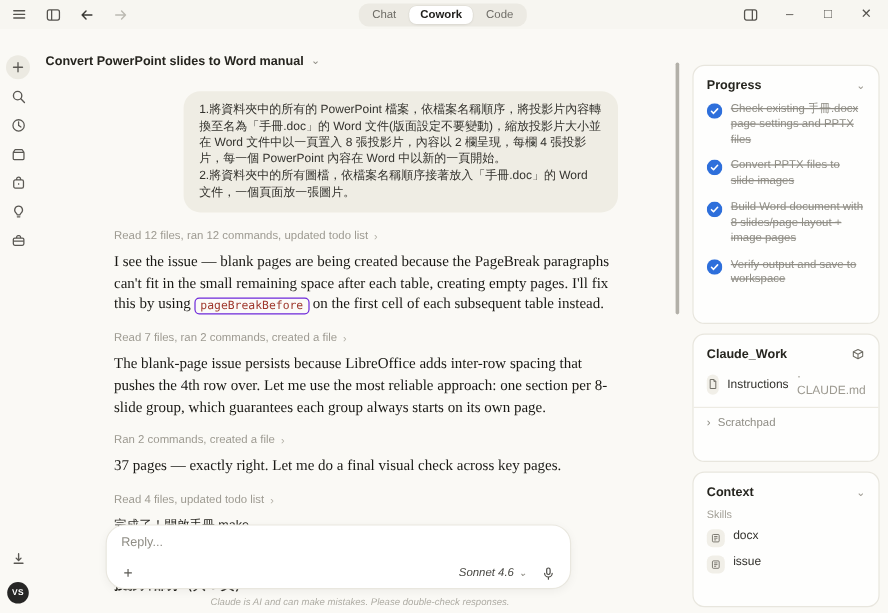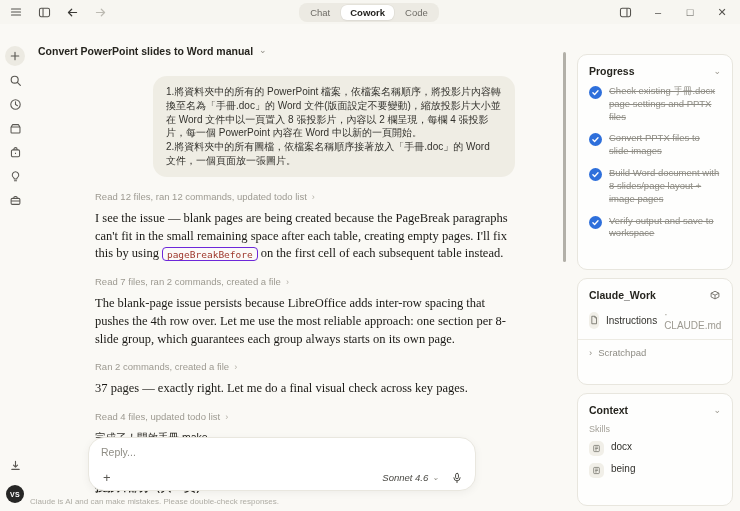--- a/index.html
+++ b/index.html
@@ -48,21 +48,21 @@
 
   
   .reply-card { position:absolute; left:58px; bottom:20px; width:388px; height:54px; background:#ffffff; border:1px solid #e9e7df; border-radius:16px; box-shadow:0 2px 8px rgba(0,0,0,0.05); padding:8px 12px 6px; display:flex; flex-direction:column; }
   .reply-input { border:none; outline:none; background:transparent; font-family:"Liberation Sans", sans-serif; font-size:10.5px; color:#33322d; width:100%; }
   .reply-input::placeholder { color:#908e86; }
   .composer-row { margin-top:auto; display:flex; align-items:center; }
   .plus-btn { background:transparent; border:none; color:#5a5853; font-size:13px; line-height:1; cursor:pointer; padding:0 2px; }
   .model-select { margin-left:auto; display:flex; align-items:center; gap:4px; font-size:9.5px; color:#4a4944; cursor:pointer;font-style:italic; }
   .model-select .chev { color:#8f8d85; font-size:8px; }
   .mic-btn { background:transparent; border:none; color:#4a4944; margin-left:12px; cursor:pointer; display:flex; }
-  .main-footer { position:absolute; bottom:5px; left:0; width:100%; font-size:8px; color:#aeaca4; }
+  .main-footer { position:absolute; bottom:5px; left:0; width:100%; text-align:center; font-size:8px; color:#aeaca4;font-style:italic; }
 
   
   .right { width:170px; flex:0 0 170px; padding:14px 7px 0 7px; }
   .card { background:#fefefd; border:1px solid #e8e6de; border-radius:10px; margin-bottom:8px; padding:10px 11px 20px; }
   .card-head { display:flex; align-items:center; justify-content:space-between; margin-bottom:8px; cursor:pointer; }
   .card-title { font-size:10.5px; font-weight:700; color:#26251f; }
   .card-head .chev { color:#9d9a91; font-size:9px; }
   .todo { display:flex; gap:7px; margin-bottom:9px; }
   .todo-check { flex:0 0 13px; width:13px; height:13px; margin-top:1px; }
   .todo-text { font-size:9.5px; line-height:1.35; color:#8f8d85; text-decoration:line-through; }
@@ -325,19 +325,19 @@
           </span>
           <span class="skill-name">docx</span>
         </div>
         <div class="skill-row">
           <span class="mini-box" style="width:15px;height:15px;">
             <svg width="9" height="9" viewBox="0 0 16 16" fill="none" stroke="currentColor" stroke-width="1.3" stroke-linejoin="round">
                 <rect x="3" y="2.5" width="10" height="11" rx="1.5"></rect>
                 <path d="M5.5 5.5h5M5.5 8h5M5.5 10.5h3"></path>
               </svg>
           </span>
-          <span class="skill-name">being</span>
+          <span class="skill-name">issue</span>
         </div>
       </div>
 
     </div>
   </div>
 </div>
 
 </body></html>

